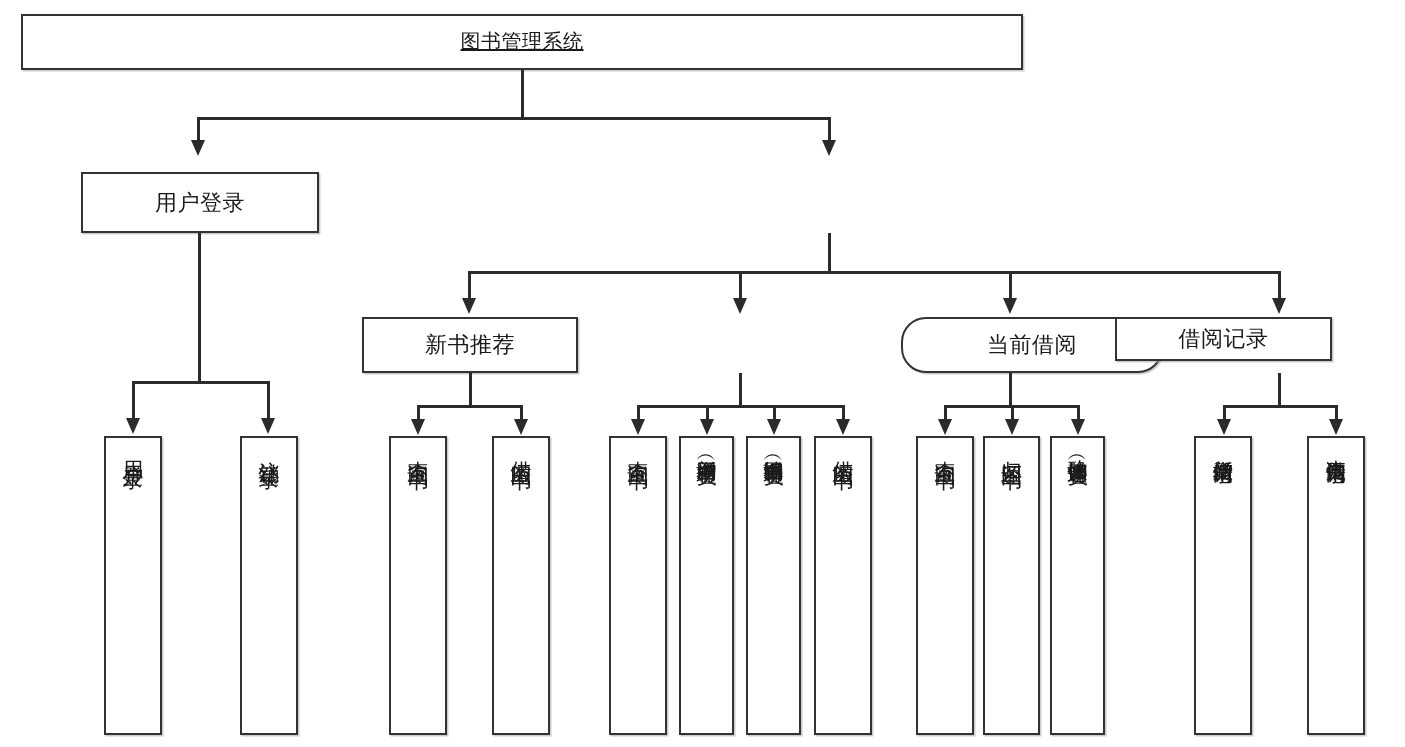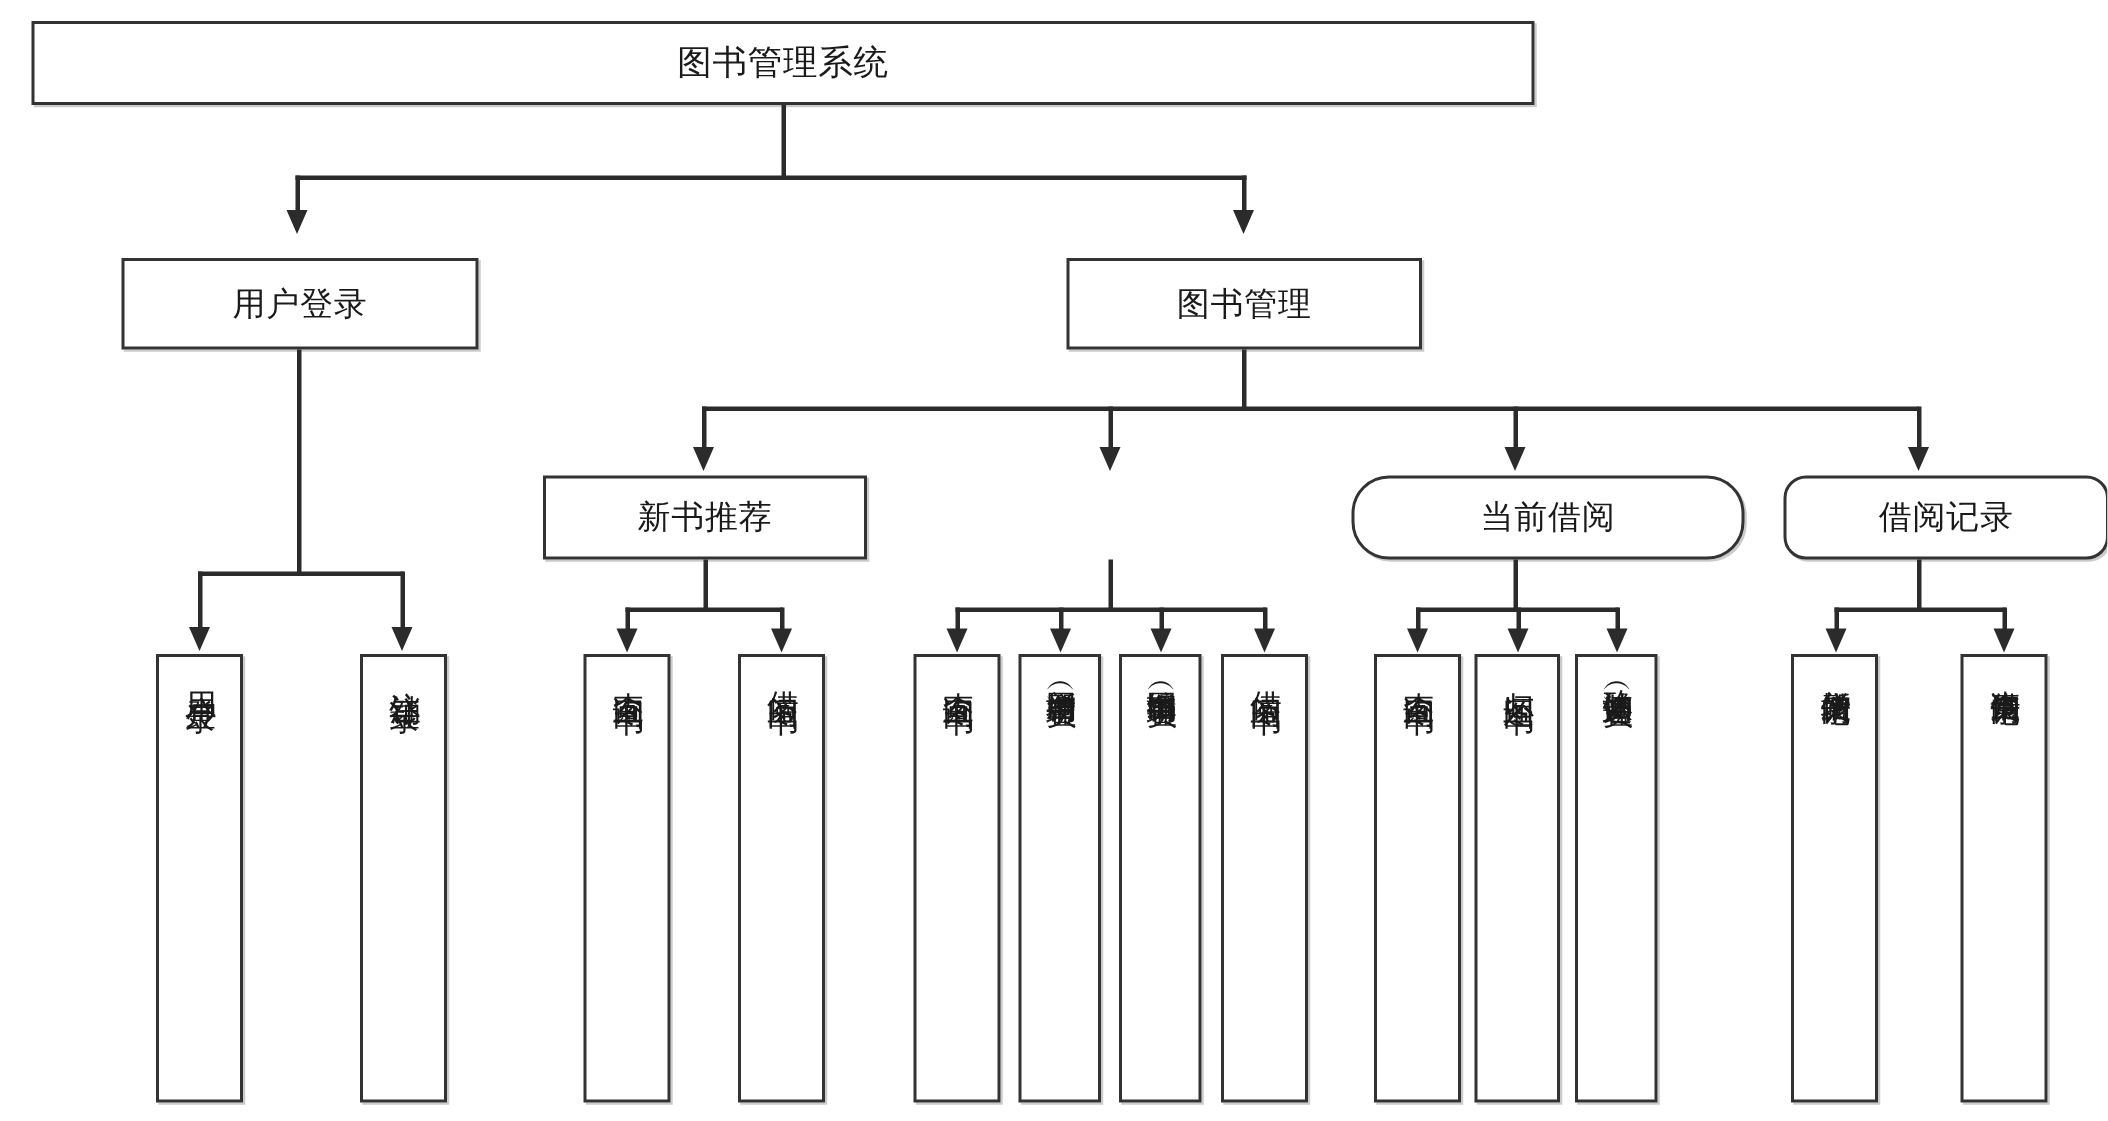--- a/index.html
+++ b/index.html
@@ -32,21 +32,21 @@
   }
   .node .label {
     font-size: 22px;
     line-height: 1.18;
     letter-spacing: 0.5px;
     color: #1a1a1a;
     text-align: center;
     white-space: nowrap;
   }
   
-  .node.root .label { font-size: 23px; }
+  .node.root .label { font-size: 20px; text-decoration: underline; }
 
   
   .node.leaf {
     align-items: flex-start;
     justify-content: center;
     padding-top: 6px;
   }
   .node.leaf .label {
     writing-mode: vertical-rl;
     text-orientation: upright;
@@ -102,23 +102,20 @@
 
   <div class="conn v" style="left:197px; top:117px; height:24px;"></div>
   <div class="arrow" style="left:191px; top:140px;"></div>
   <div class="conn v" style="left:828px; top:117px; height:24px;"></div>
   <div class="arrow" style="left:822px; top:140px;"></div>
 
   <div class="node" style="left:81px; top:172px; width:238px; height:61px;">
     <span class="label">用户登录</span>
   </div>
 
-  <div class="node" style="left:711px; top:172px; width:237px; height:61px;">
-    <span class="label">图书管理</span>
-  </div>
 
   <div class="conn v" style="left:198px; top:233px; height:150px;"></div>
   <div class="conn h" style="left:132px; top:381px; width:137px; height:2.5px;"></div>
   <div class="conn v" style="left:132px; top:381px; height:38px;"></div>
   <div class="arrow" style="left:126px; top:418px;"></div>
   <div class="conn v" style="left:267px; top:381px; height:38px;"></div>
   <div class="arrow" style="left:261px; top:418px;"></div>
 
   <div class="conn v" style="left:828px; top:233px; height:40px;"></div>
   <div class="conn h" style="left:468px; top:271px; width:811px; height:2.5px;"></div>
@@ -130,21 +127,21 @@
   <div class="arrow" style="left:1003px; top:298px;"></div>
   <div class="conn v" style="left:1278px; top:271px; height:28px;"></div>
   <div class="arrow" style="left:1272px; top:298px;"></div>
 
   <div class="node" style="left:362px; top:317px; width:216px; height:56px;">
     <span class="label">新书推荐</span>
   </div>
   <div class="node" style="left:901px; top:317px; width:262px; height:56px;border-radius:25px;">
     <span class="label">当前借阅</span>
   </div>
-  <div class="node" style="left:1189px; top:317px; width:217px; height:56px;border-radius:15px;">
+  <div class="node" style="left:1115px; top:317px; width:217px; height:44px;">
     <span class="label">借阅记录</span>
   </div>
 
   <div class="conn v" style="left:469px; top:373px; height:34px;"></div>
   <div class="conn h" style="left:417px; top:405px; width:105px; height:2.5px;"></div>
   <div class="conn v" style="left:417px; top:405px; height:15px;"></div>
   <div class="arrow" style="left:411px; top:419px;"></div>
   <div class="conn v" style="left:520px; top:405px; height:15px;"></div>
   <div class="arrow" style="left:514px; top:419px;"></div>
 

